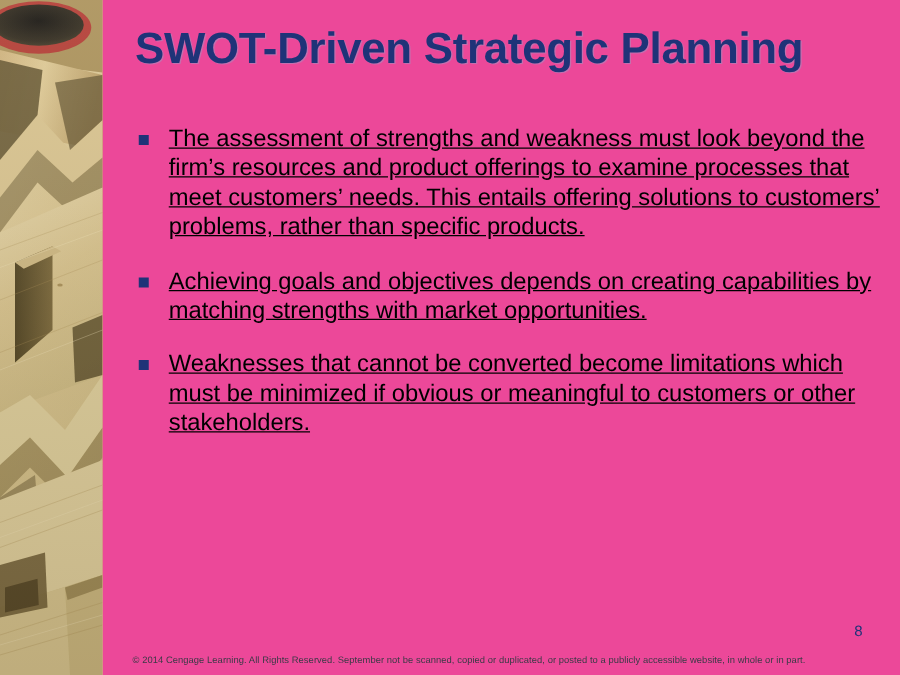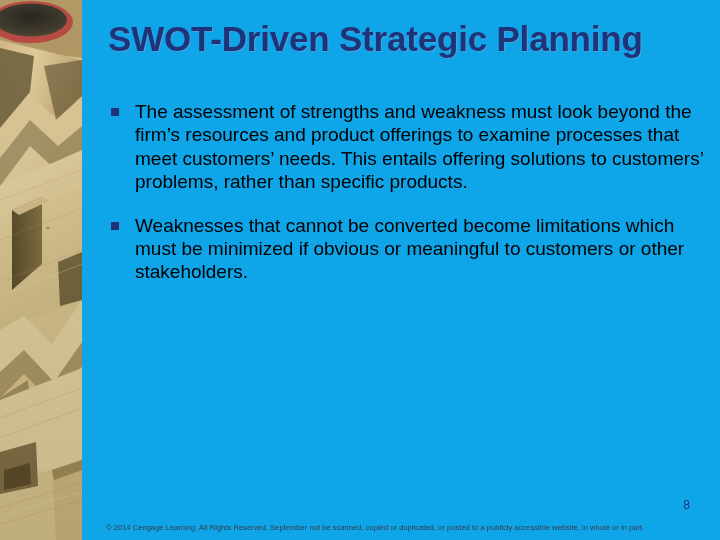--- a/index.html
+++ b/index.html
@@ -9,21 +9,21 @@
     background: #ffffff;
   }
   body {
     font-family: "Liberation Sans", sans-serif;
   }
 
   #slide {
     position: relative;
     width: 720px;
     height: 540px;
-    background: #0ea5e9;
+    background: #ec4899;
     overflow: hidden;
   }
 
   
   #photo-strip {
     position: absolute;
     left: 0;
     top: 0;
     width: 82px;
     height: 540px;
@@ -61,20 +61,21 @@
   .bullet-row {
     position: relative;
     display: block;
     padding-left: 27px;
     margin-bottom: 20px;
     font-size: 19px;
     line-height: 23.4px;
     color: #000000;
     font-weight: normal;
     text-align: left;
+    text-decoration: underline;
   }
   .bullet-row:last-child { margin-bottom: 0; }
 
   .bullet-marker {
     position: absolute;
     left: 3px;
     top: 8px;
     width: 8px;
     height: 8px;
     background: #1f3378;
@@ -209,20 +210,24 @@
 
   <div id="title">SWOT-Driven Strategic Planning</div>
 
   <div id="body">
 
     <div class="bullet-row">
       <span class="bullet-marker"></span>
       <span class="bullet-text">The assessment of strengths and weakness must look beyond the firm’s resources and product offerings to examine processes that meet customers’ needs.  This entails offering solutions to customers’ problems, rather than specific products.</span>
     </div>
 
+    <div class="bullet-row">
+      <span class="bullet-marker"></span>
+      <span class="bullet-text">Achieving goals and objectives depends on creating capabilities by matching strengths with market opportunities.</span>
+    </div>
 
 
     <div class="bullet-row">
       <span class="bullet-marker"></span>
       <span class="bullet-text">Weaknesses that cannot be converted become limitations which must be minimized if obvious or meaningful to customers or other stakeholders.</span>
     </div>
 
   </div>
 
   <div id="page-number">8</div>

